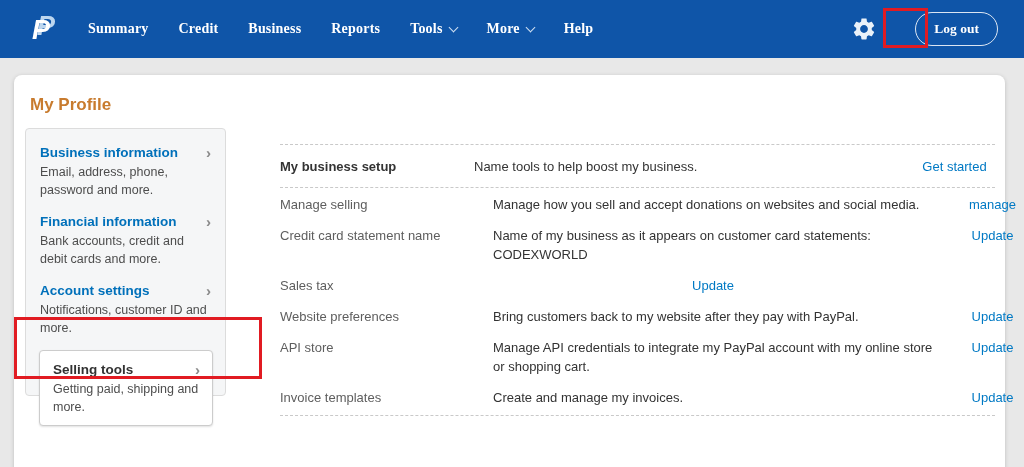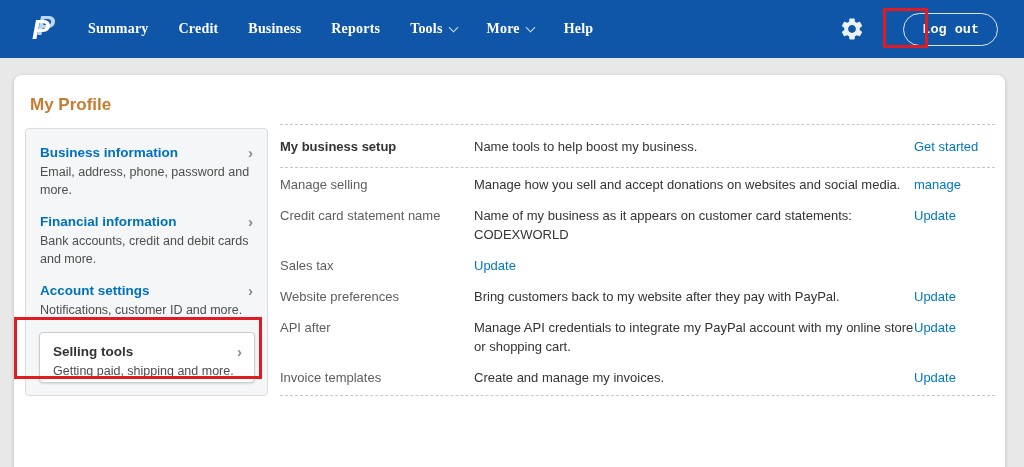--- a/index.html
+++ b/index.html
@@ -37,73 +37,73 @@
     border-right:1.5px solid #cfe0f2; border-bottom:1.5px solid #cfe0f2;
     transform:rotate(45deg);
   }
   .nav-right { margin-left:auto; display:flex; align-items:center; }
   .gear-wrap { width:26px; height:26px; margin-right:38px; cursor:pointer; }
   .gear-wrap svg { width:26px; height:26px; display:block; }
   .logout-btn {
     color:#ffffff; font-size:13.5px; font-weight:600;
     border:1.5px solid rgba(255,255,255,.85); border-radius:999px;
     padding:8px 18px; margin-right:26px; background:transparent; cursor:pointer;
-    font-family:Liberation Mono, monospace;
+    font-family:Liberation Serif, serif;
   }
 
   
   .card {
     position:absolute; left:14px; top:75px; width:991px; height:520px;
     background:#ffffff; border-radius:8px;
     box-shadow:0 1px 4px rgba(0,0,0,.18);
   }
   .page-title {
     position:absolute; left:16px; top:20px;
     color:#c87b2e; font-size:17px; font-weight:bold;
   }
 
   
   .sidebar {
-    position:absolute; left:11px; top:53px; width:243px; height:268px;
+    position:absolute; left:11px; top:53px; width:201px; height:268px;
     background:#f5f6f7; border:1px solid #dcdcdc; border-radius:4px;
     padding:14px 14px 0 14px;
   }
   .sb-item { margin-bottom:13px; cursor:pointer; }
   .sb-title-row { display:flex; align-items:center; justify-content:space-between; }
   .sb-title { color:#0070ba; font-size:13.5px; font-weight:bold; line-height:19px; }
   .sb-chevron { color:#8a8a8a; font-size:15px; font-weight:bold; line-height:14px; }
   .sb-desc { color:#4d4d4d; font-size:12.5px; line-height:18px; margin-top:1px; }
   .sb-item.selected {
     background:#ffffff; border:1px solid #cccccc; border-radius:4px;
     box-shadow:0 1px 2px rgba(0,0,0,.12);
-    margin:0 -2px 0 -1px; padding:9px 12px 2px 13px;
+    margin:0 -2px 0 -1px; padding:9px 12px 9px 13px;
   }
   .sb-item.selected .sb-title { color:#333333; }
 
   
-  .main { position:absolute; left:266px; top:49px; width:715px; }
+  .main { position:absolute; left:266px; top:69px; width:715px; }
   .dashed-top { border-top:1px dashed #c9c9c9; }
   .row {
     display:grid; grid-template-columns:194px 440px 81px;
     padding:8px 0 6px 0;
   }
   .row-label { color:#5e5e5e; font-size:13px; line-height:19px; }
   .row-label.bold { color:#333333; font-weight:bold; }
   .row-desc { color:#333333; font-size:13px; line-height:19px; }
   .row-link {
     color:#0079c4; font-size:13px; line-height:19px;
-    text-align:left; text-decoration:none; cursor:pointer;
+    text-align:center; text-decoration:none; cursor:pointer;
   }
   .biz-row { padding:12px 0 11px 0; border-bottom:1px dashed #c9c9c9; }
   .section-bar {
     background:#f4f4f4; height:29px; display:flex; align-items:center;
     padding-left:2px; margin-bottom:4px;
   }
   .section-title { color:#333333; font-size:13px; font-weight:bold; }
-  .rows .row { padding:7px 0 5px 0; }
+  .rows .row { padding:7px 0 5px 0;gap:19px; }
   .dashed-bottom { border-top:1px dashed #c9c9c9; margin-top:3px; }
 
   
   .annotation { position:absolute; border:3px solid #e11b22; pointer-events:none; z-index:50; }
   .annot-gear { left:883px; top:8px; width:45px; height:40px; }
   .annot-selling { left:14px; top:317px; width:248px; height:62px; }
 </style>
 </head>
 <body>
 
@@ -205,21 +205,21 @@
       <div class="row">
         <div class="row-label">Sales tax</div>
         <a class="row-link">Update</a>
       </div>
       <div class="row">
         <div class="row-label">Website preferences</div>
         <div class="row-desc">Bring customers back to my website after they pay with PayPal.</div>
         <a class="row-link">Update</a>
       </div>
       <div class="row">
-        <div class="row-label">API after</div>
+        <div class="row-label">API store</div>
         <div class="row-desc">Manage API credentials to integrate my PayPal account with my online store or shopping cart.</div>
         <a class="row-link">Update</a>
       </div>
       <div class="row">
         <div class="row-label">Invoice templates</div>
         <div class="row-desc">Create and manage my invoices.</div>
         <a class="row-link">Update</a>
       </div>
     </div>
 

